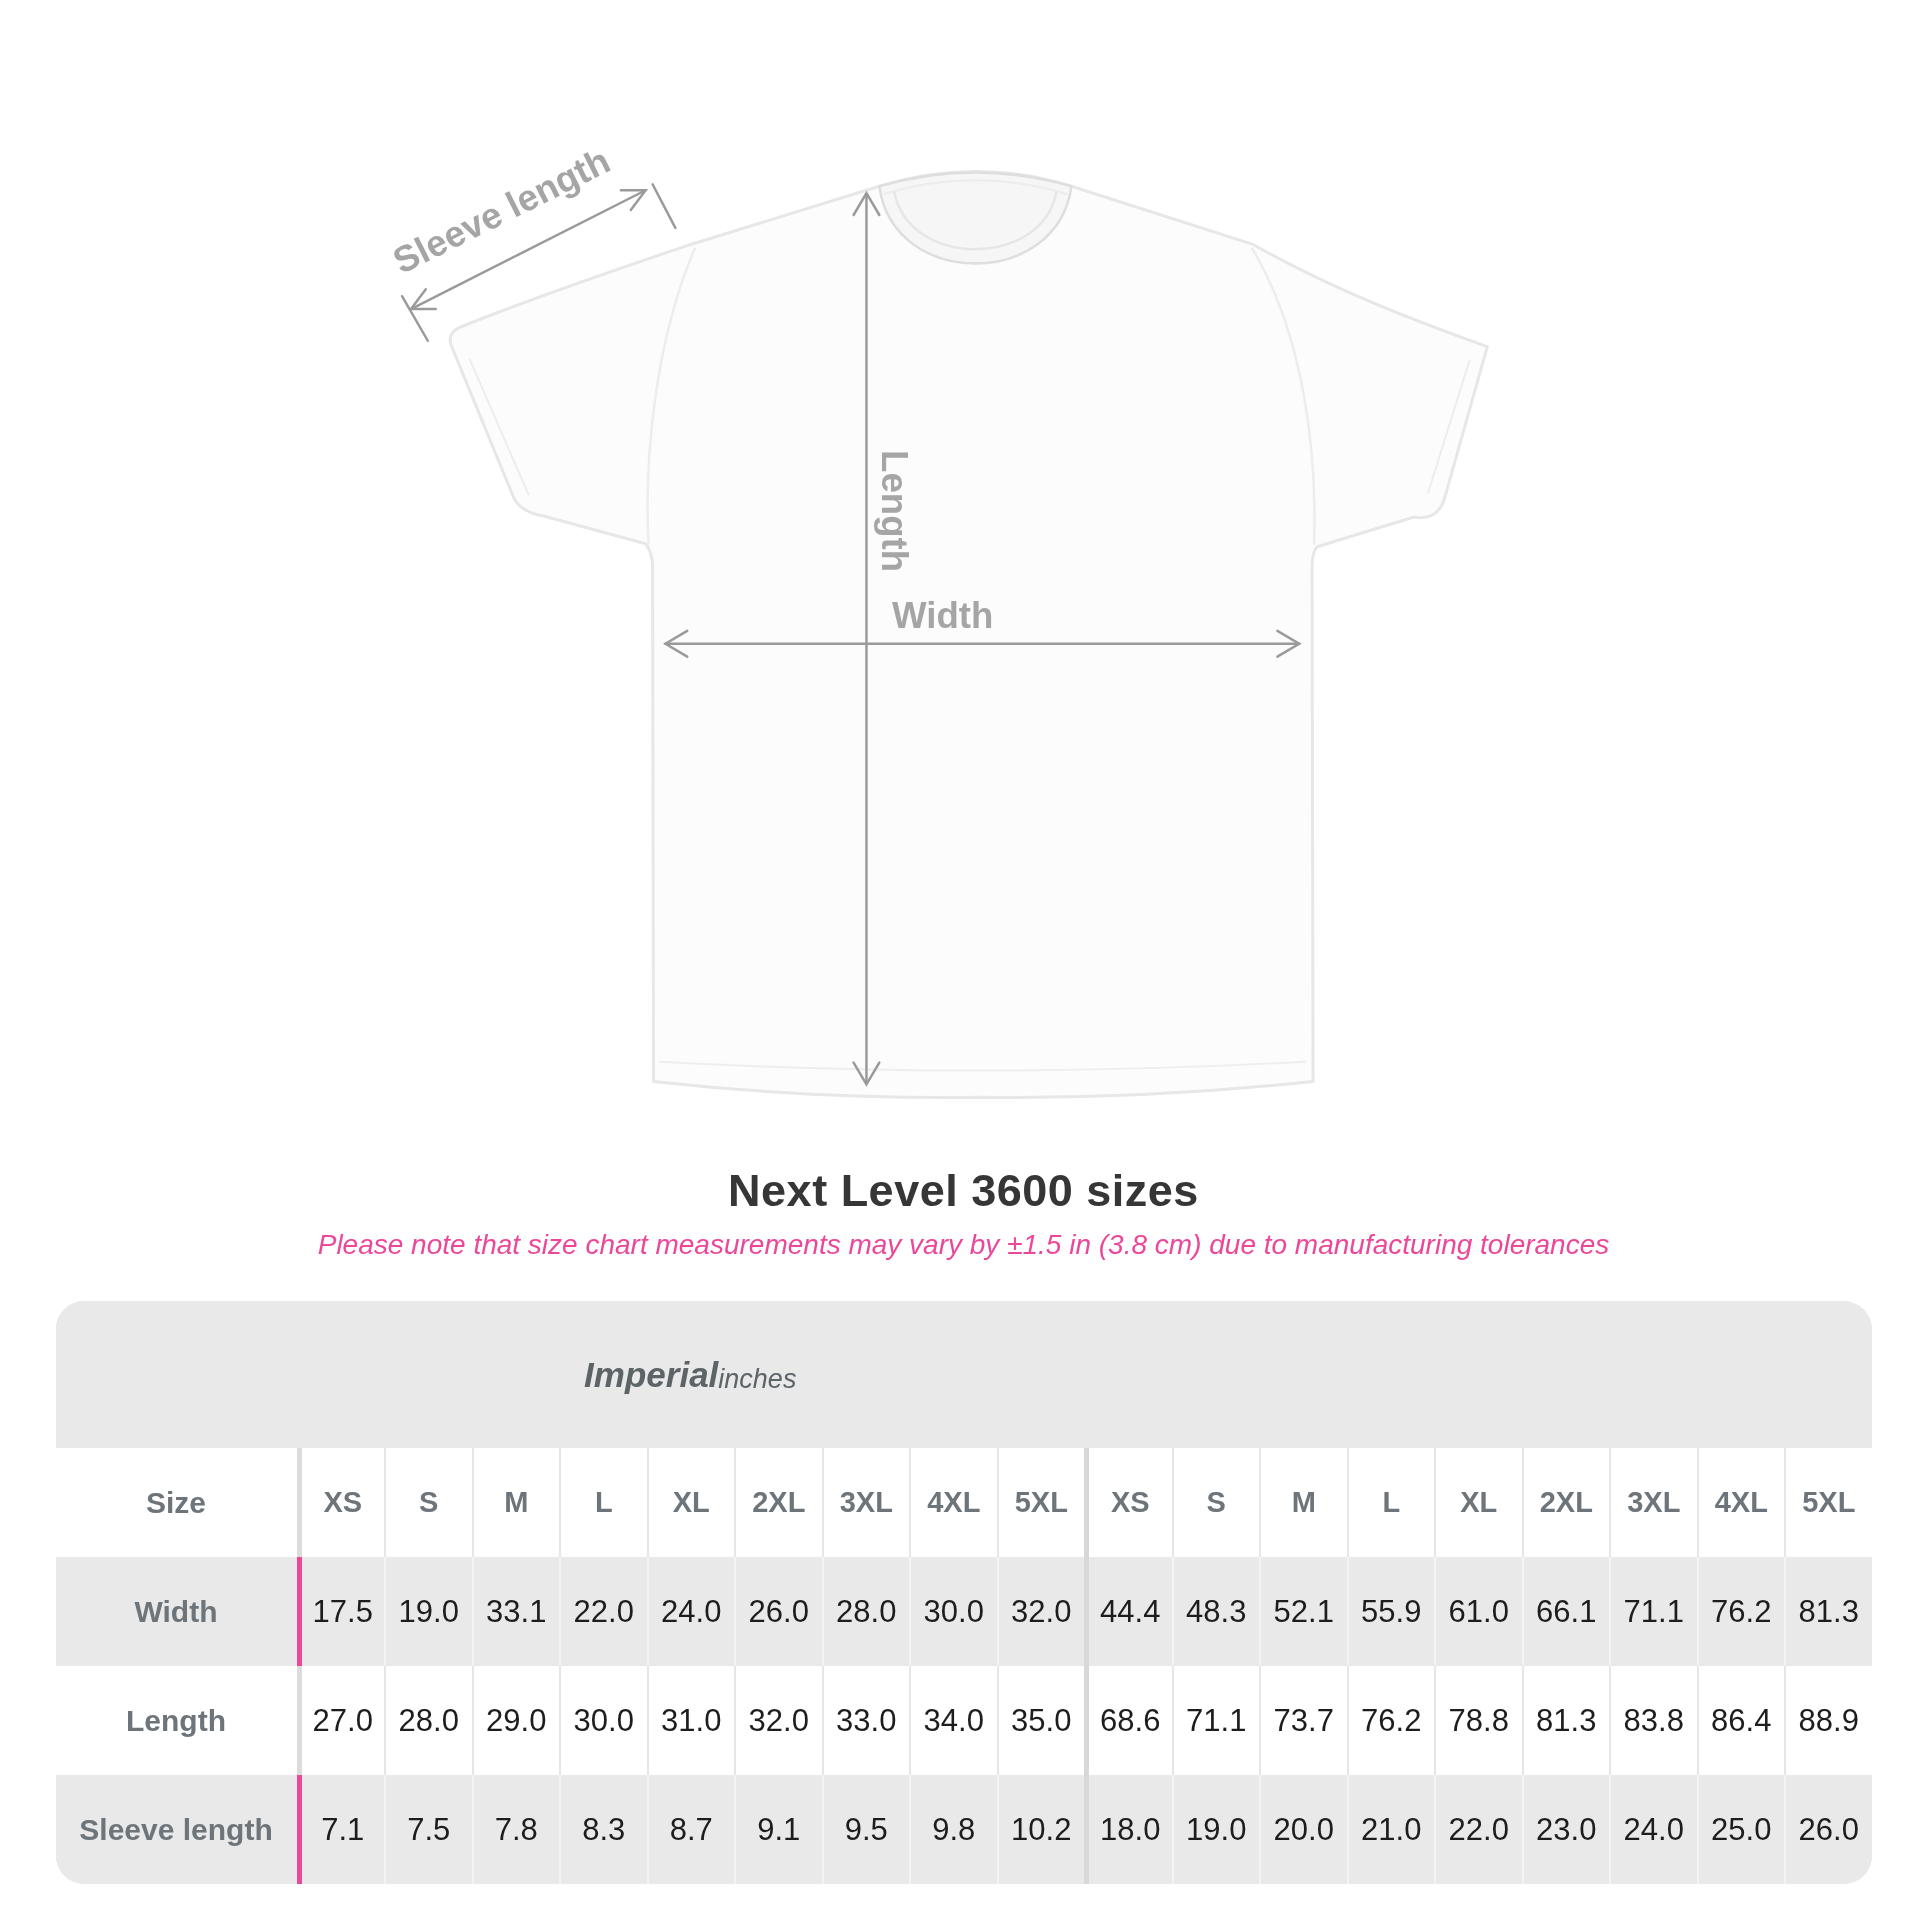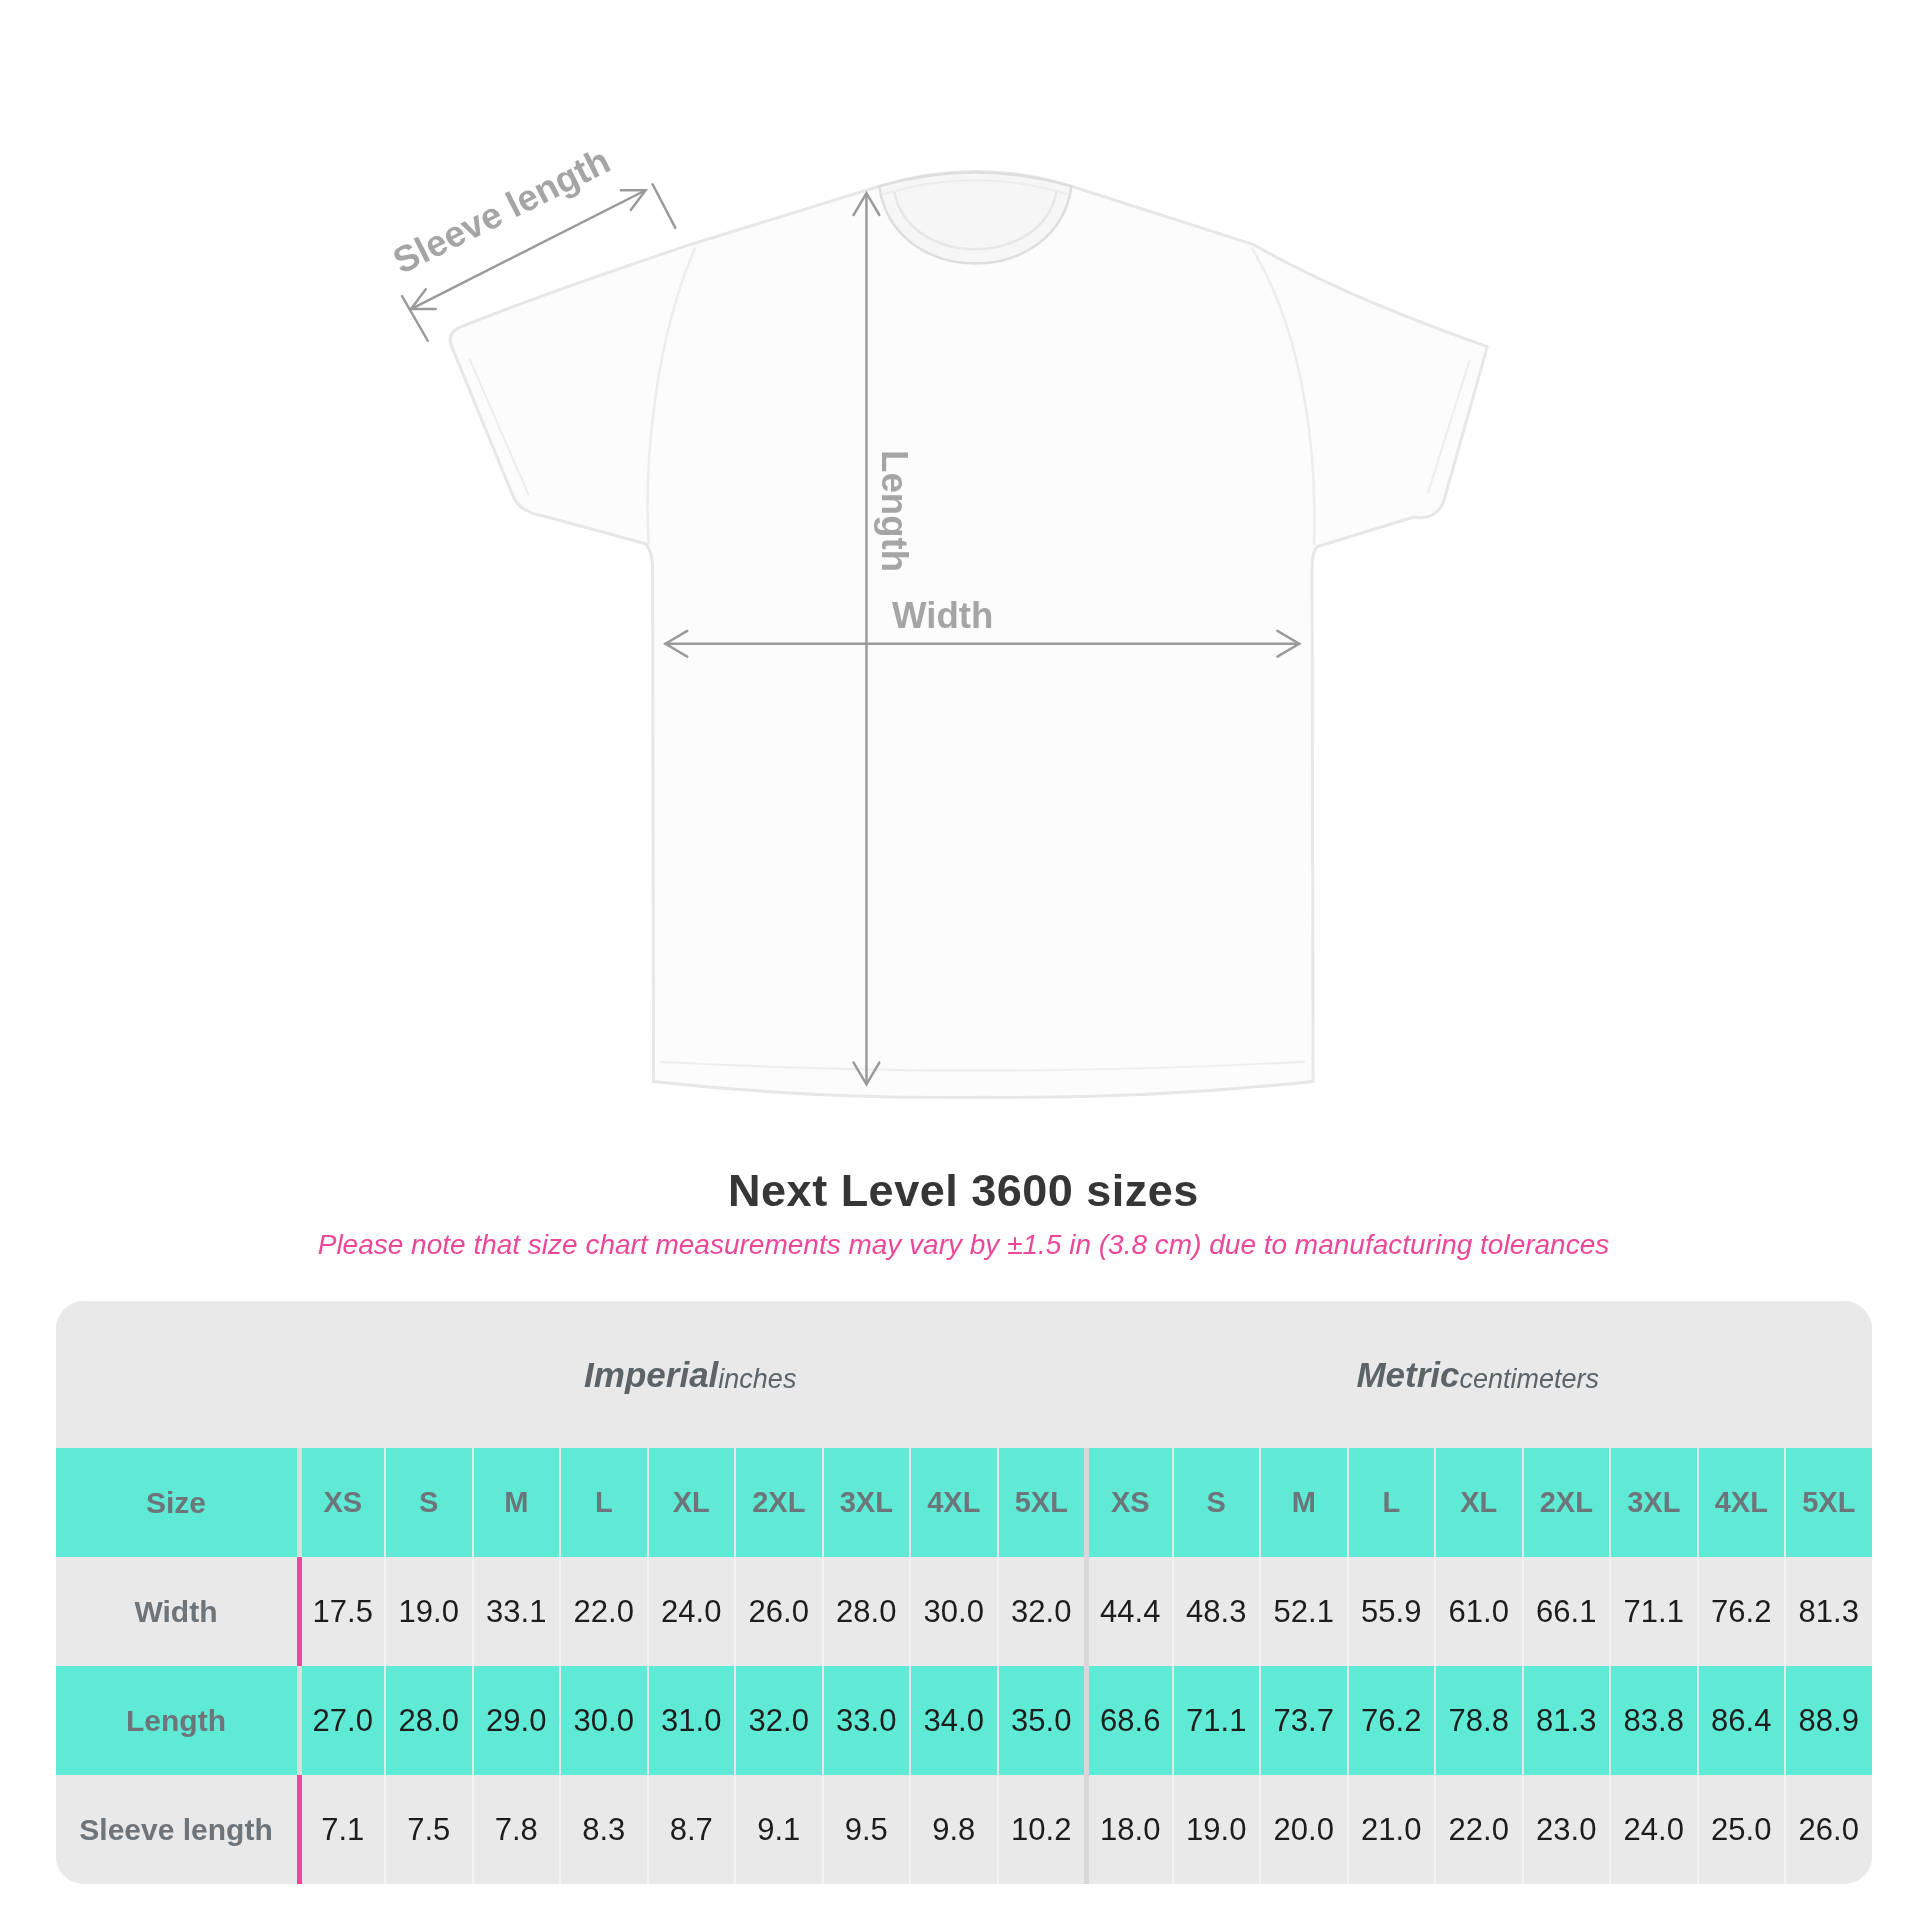--- a/index.html
+++ b/index.html
@@ -20,21 +20,21 @@
   }
 
   .size-table{
     width:1816px;margin:40px auto 0 auto;background:#e9e9e9;
     border-radius:28px;overflow:hidden;
   }
   .trow{display:grid;grid-template-columns:241px repeat(18,1fr);align-items:stretch;}
   .trow.units{height:147px;}
   .trow.data{height:109px;}
   .cell{display:flex;flex-direction:column;align-items:center;justify-content:center;}
-  .row-white .cell{background:#5eead4;}
+  .row-white .cell{background:#ffffff;}
   .row-gray  .cell{background:#e9e9e9;}
 
   
   .row-white .cell{border-left:2px solid #e6e6e6;}
   .row-gray  .cell{border-left:2px solid #f3f3f3;}
   .row-white .cell.lab, .row-gray .cell.lab{border-left:none;}
   .row-white .cell.first-data{border-left:5px solid #dcdcdc;}
   .row-gray  .cell.first-data{border-left:5px solid #ec4899;text-align:center;}
   .cell.mid-div{border-left:5px solid #d8d8d8 !important;}
 
@@ -124,24 +124,20 @@
 </div>
 
 <div class="size-table">
 
   <div class="trow units">
     <div class="unit-spacer"></div>
     <div class="unit-head imperial">
       <div class="unit-name">Imperial</div>
       <div class="unit-sub">inches</div>
     </div>
-    <div class="unit-head metric">
-      <div class="unit-name">Metric</div>
-      <div class="unit-sub">centimeters</div>
-    </div>
   </div>
 
   <div class="trow data row-white">
     <div class="cell lab">Size</div>
     <div class="cell first-data">
         <span class="size-head">XS</span>
       </div>
     <div class="cell">
         <span class="size-head">S</span>
       </div>

